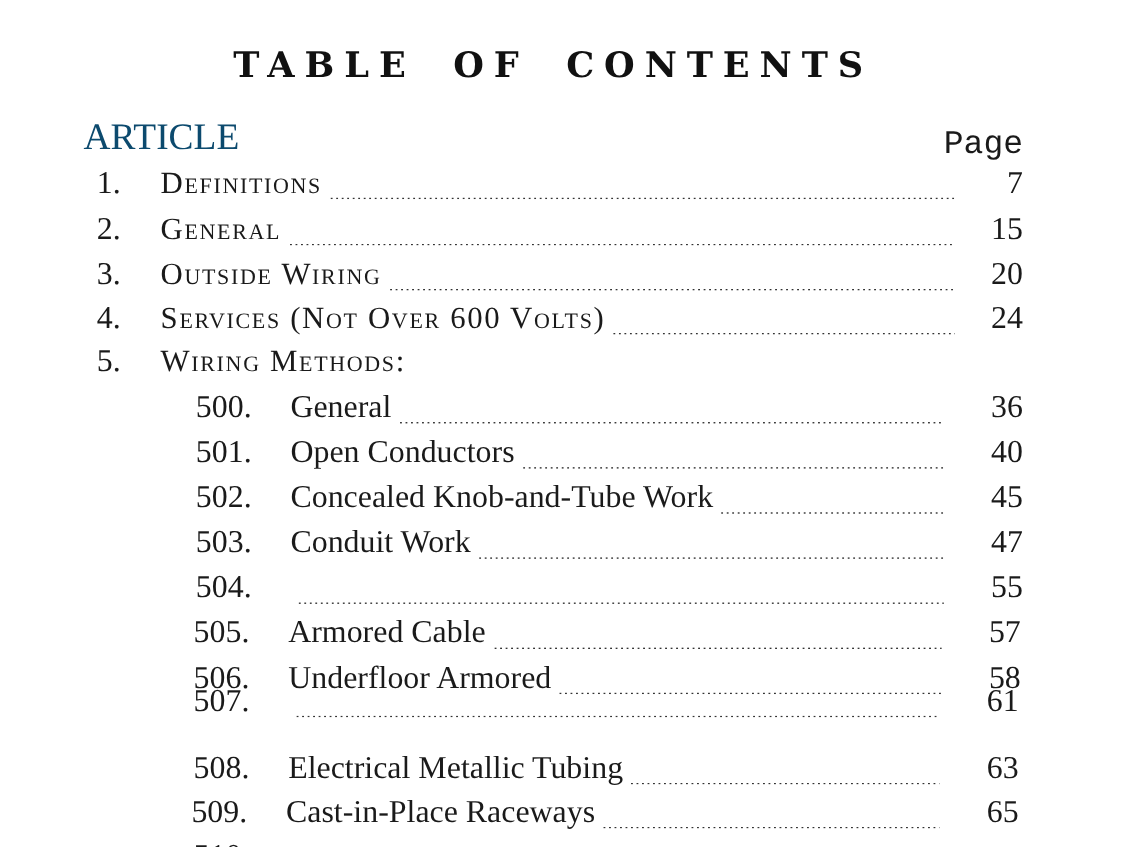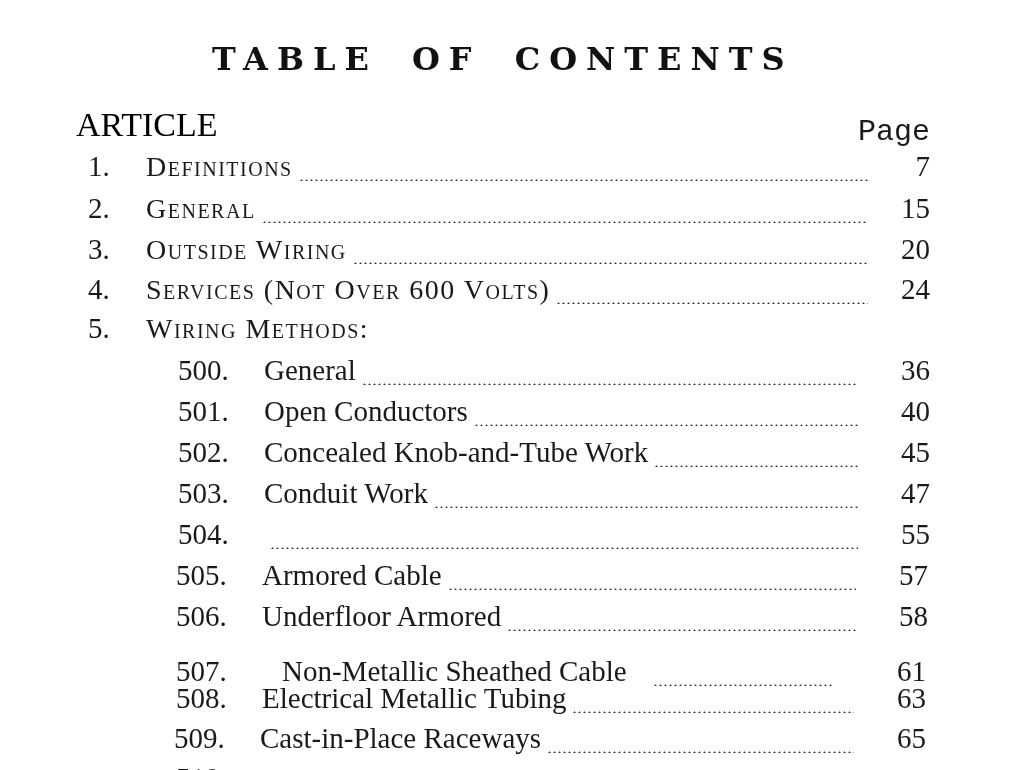--- a/index.html
+++ b/index.html
@@ -11,21 +11,21 @@
     }
     .title {
       position: absolute; top: 40px; left: 212px; width: 590px;
       text-align: left;
       font-family: "DejaVu Serif", serif; font-weight: bold;
       font-size: 32px; letter-spacing: 9px; color: #111;
       word-spacing: 14px;
     }
     .article-head {
       position: absolute; top: 106px; left: 76px;
-      font-size: 34px; color: #000000;
+      font-size: 34px; color: #0c4a6e;
     }
     .page-head {
       position: absolute; top: 115px; left: 858px;
       font-size: 30px; color: #1a1a1a; font-family: Liberation Mono, monospace;
     }
     .row {
       position: absolute; height: 40px; display: flex; align-items: baseline;
       font-size: 29px; color: #1a1a1a;
     }
     .num { display: inline-block; }
@@ -117,23 +117,22 @@
   <span class="label">Armored Cable</span>
   <span class="leader"></span>
   <span class="pg">57</span>
 </div>
 <div class="row sub" style="top:600px;left:176px;width:752px;">
   <span class="num">506.</span>
   <span class="label">Underfloor Armored</span>
   <span class="leader"></span>
   <span class="pg">58</span>
 </div>
-<div class="row sub" style="top:655px;left:176px;width:750px;gap:20px;">
+<div class="row sub" style="top:621px;left:176px;width:750px;">
   <span class="num">507.</span>
-  <span class="label">Non-Metallic Sheathed Cable</span>
   <span class="leader"></span>
   <span class="pg">61</span>
 </div>
 <div class="row sub" style="top:682px;left:176px;width:750px;">
   <span class="num">508.</span>
   <span class="label">Electrical Metallic Tubing</span>
   <span class="leader"></span>
   <span class="pg">63</span>
 </div>
 <div class="row sub" style="top:722px;left:174px;width:752px;">

